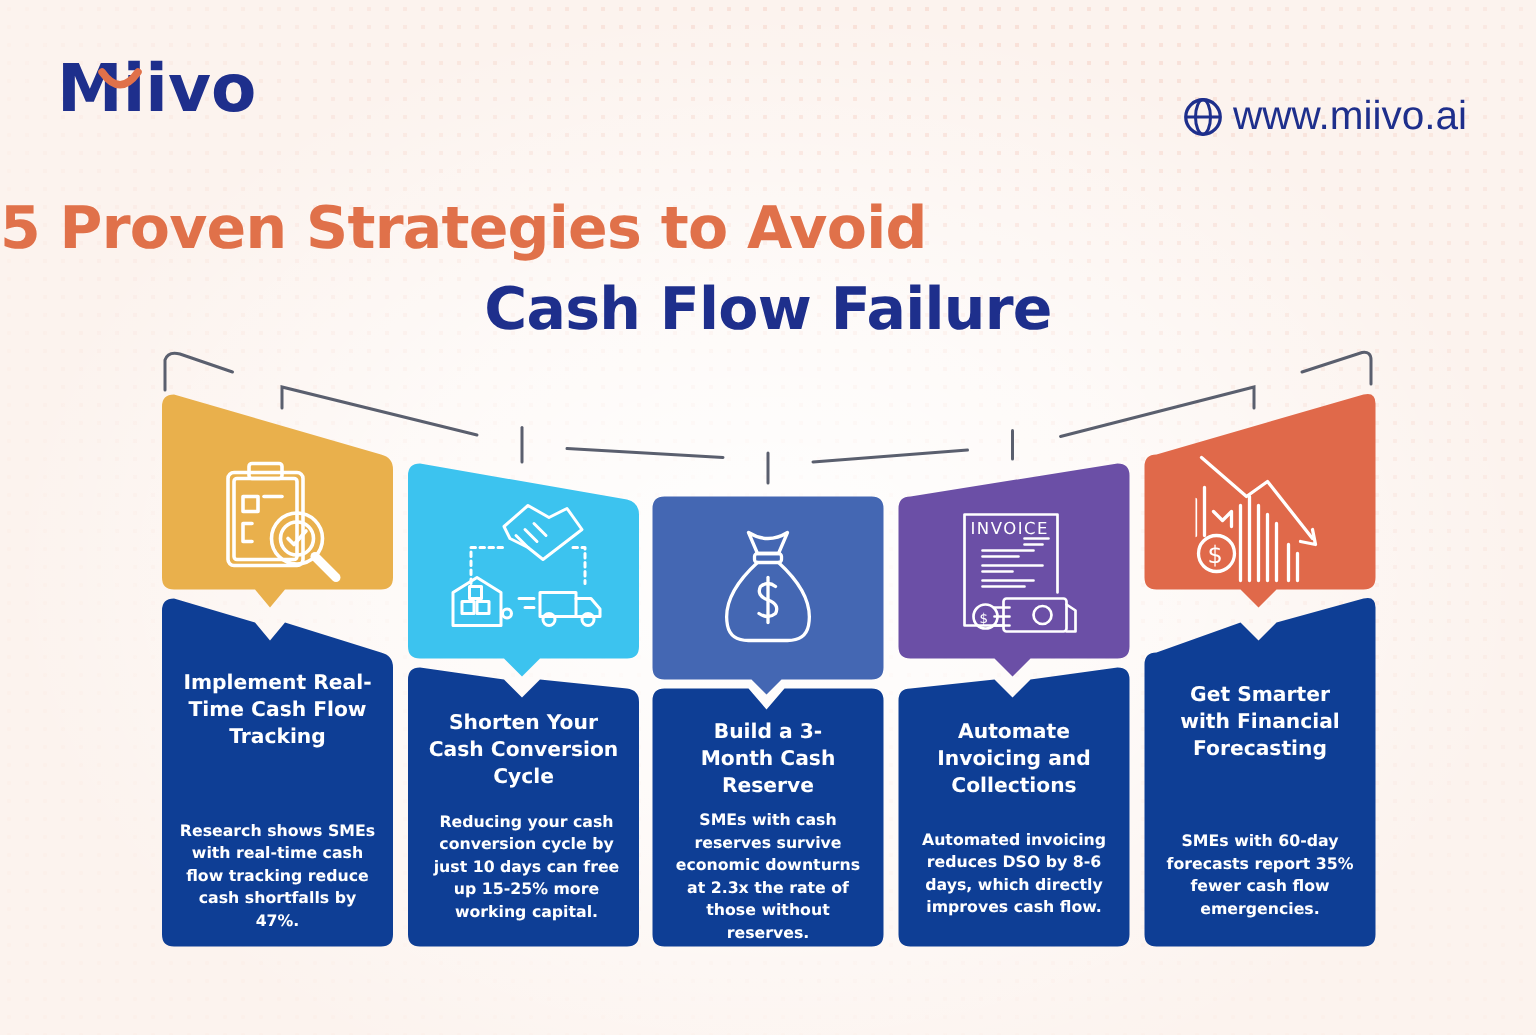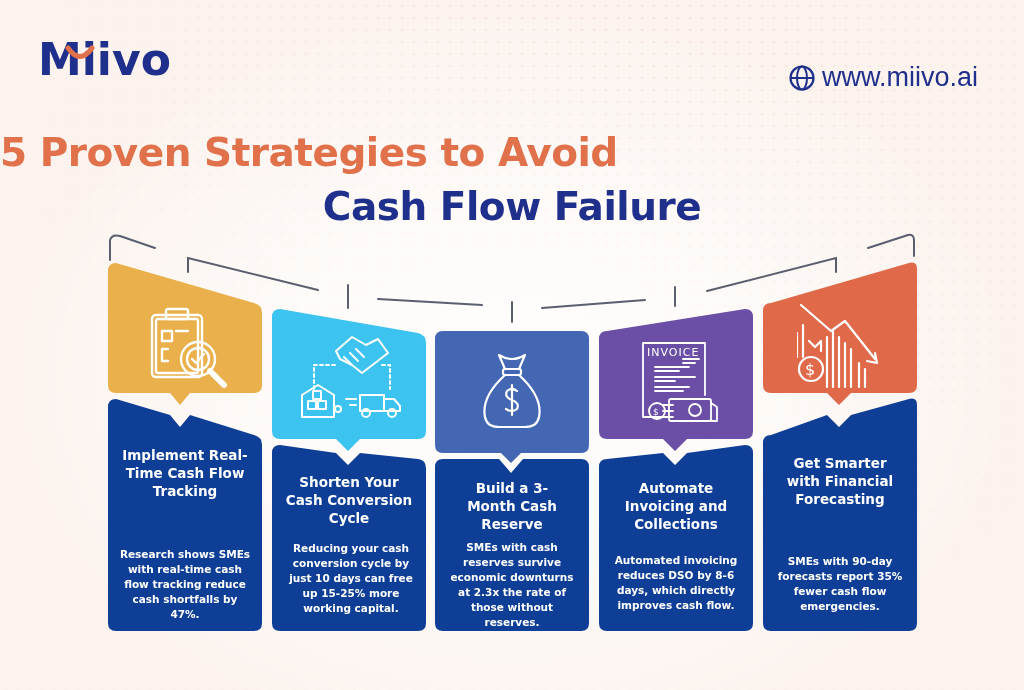--- a/index.html
+++ b/index.html
@@ -202,14 +202,14 @@
       <path d="M70 58 L80 60 L78 50"></path>
       <path d="M0 30 V54 M6 22 V54 M12 38 L18 44 L24 38 V48"></path>
       <path d="M30 34 V84 M36 28 V84 M42 34 V84"></path>
       <path d="M48 40 V84 M54 46 V84"></path>
       <path d="M62 60 V84 M68 66 V84"></path>
       <circle cx="14" cy="66" r="12"></circle>
     </g>
     <text x="8" y="72" fill="#fff" font-size="16" font-family="DejaVu Sans, sans-serif">$</text>
   </svg>
   <div class="heading" style="top:191px; padding:0 4px;">Get Smarter with Financial Forecasting</div>
-  <div class="body" style="top:291px;">SMEs with 90-day forecasts report 35% fewer cash flow emergencies.</div>
+  <div class="body" style="top:291px;">SMEs with 60-day forecasts report 35% fewer cash flow emergencies.</div>
 </div>
 
 </body></html>

